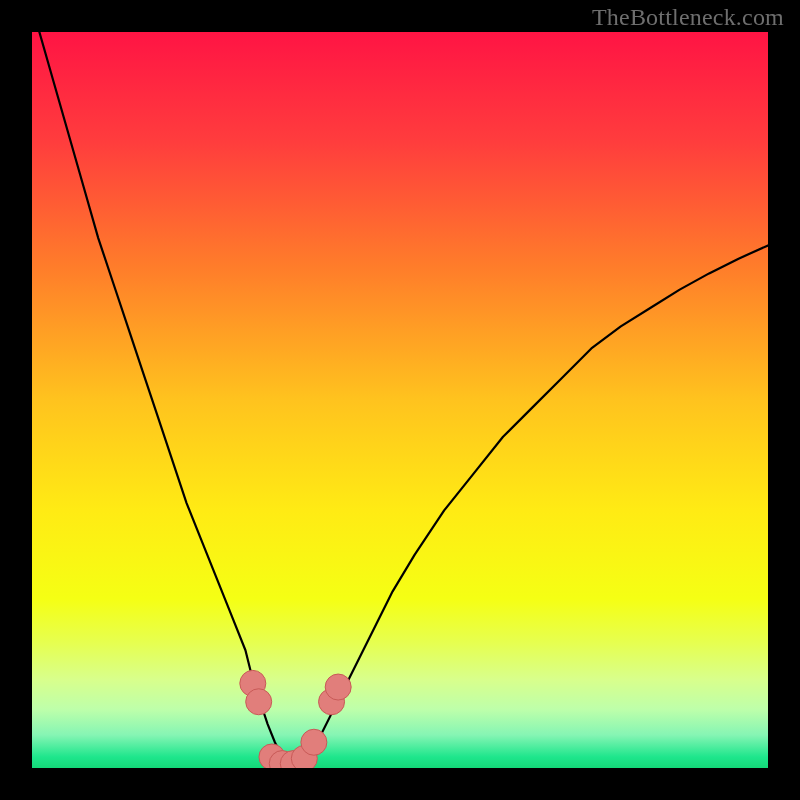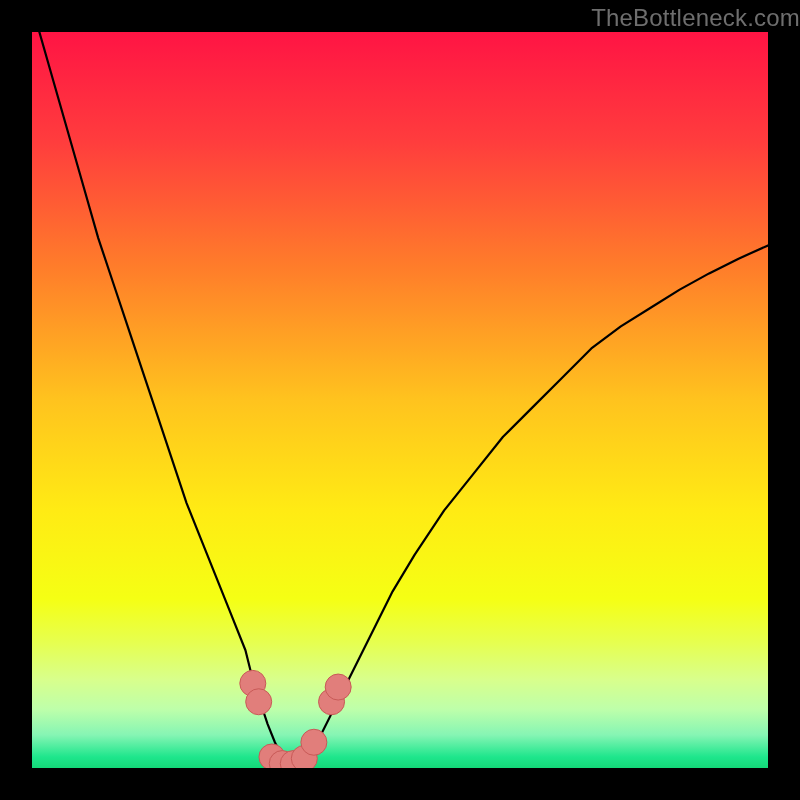--- a/index.html
+++ b/index.html
@@ -13,25 +13,26 @@
   }
   .frame {
     position: absolute;
     width: 800px;
     height: 800px;
     background: #000;
   }
   .site-label {
     position: absolute;
     top: 4px;
-    right: 0;
+    right: 16px;
     color: #6e6e6e;
     font-size: 24px;
     letter-spacing: 0.2px;
     font-weight: 400;
+    font-family: Liberation Serif, serif;
   }
   .plot-area {
     position: absolute;
     left: 32px;
     top: 32px;
     width: 736px;
     height: 736px;
   }
   .plot-area svg {
     display: block;

